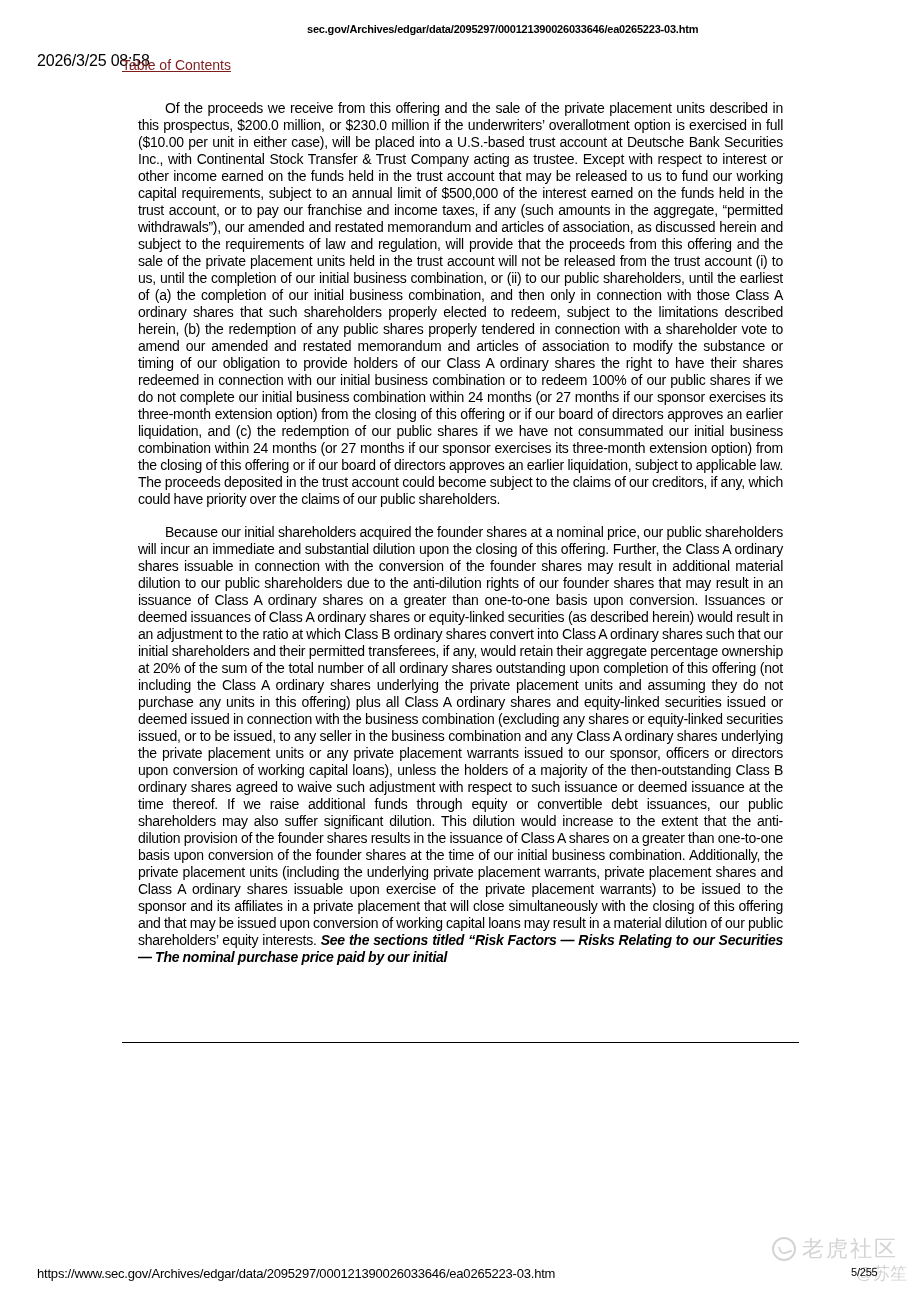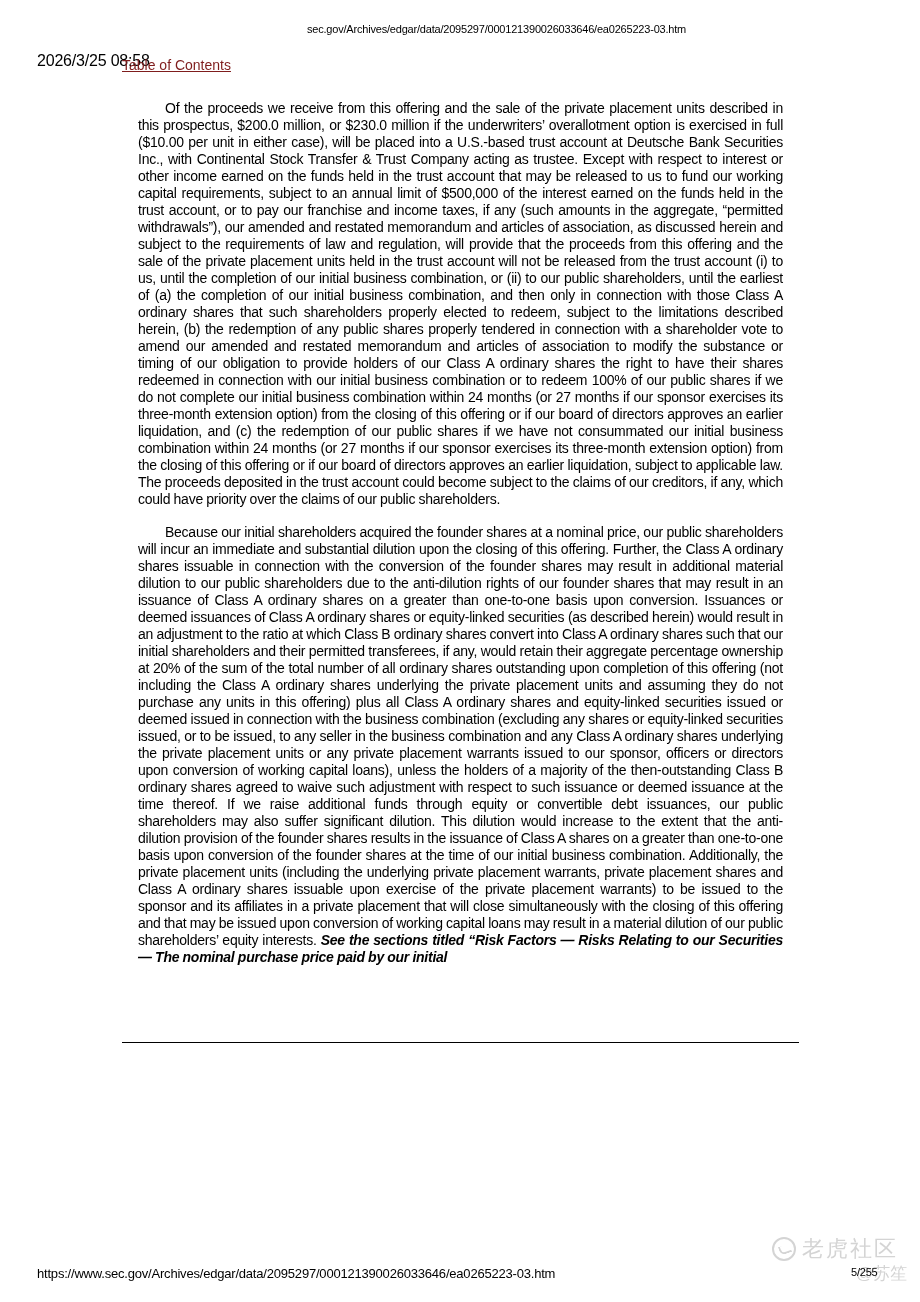--- a/index.html
+++ b/index.html
@@ -22,20 +22,21 @@
     font-size: 16px;
     letter-spacing: -0.2px;
     margin-top: 16px;
   }
   .print-header-url {
     position: absolute;
     left: 307px;
     top: 23px;
     font-size: 11px;
     letter-spacing: -0.2px;
+    font-weight: bold;
   }
   .content {
     position: absolute;
     left: 122px;
     top: 56px;
     width: 677px;
   }
   .toc-link {
     display: inline-block;
     color: #7f1d1d;

